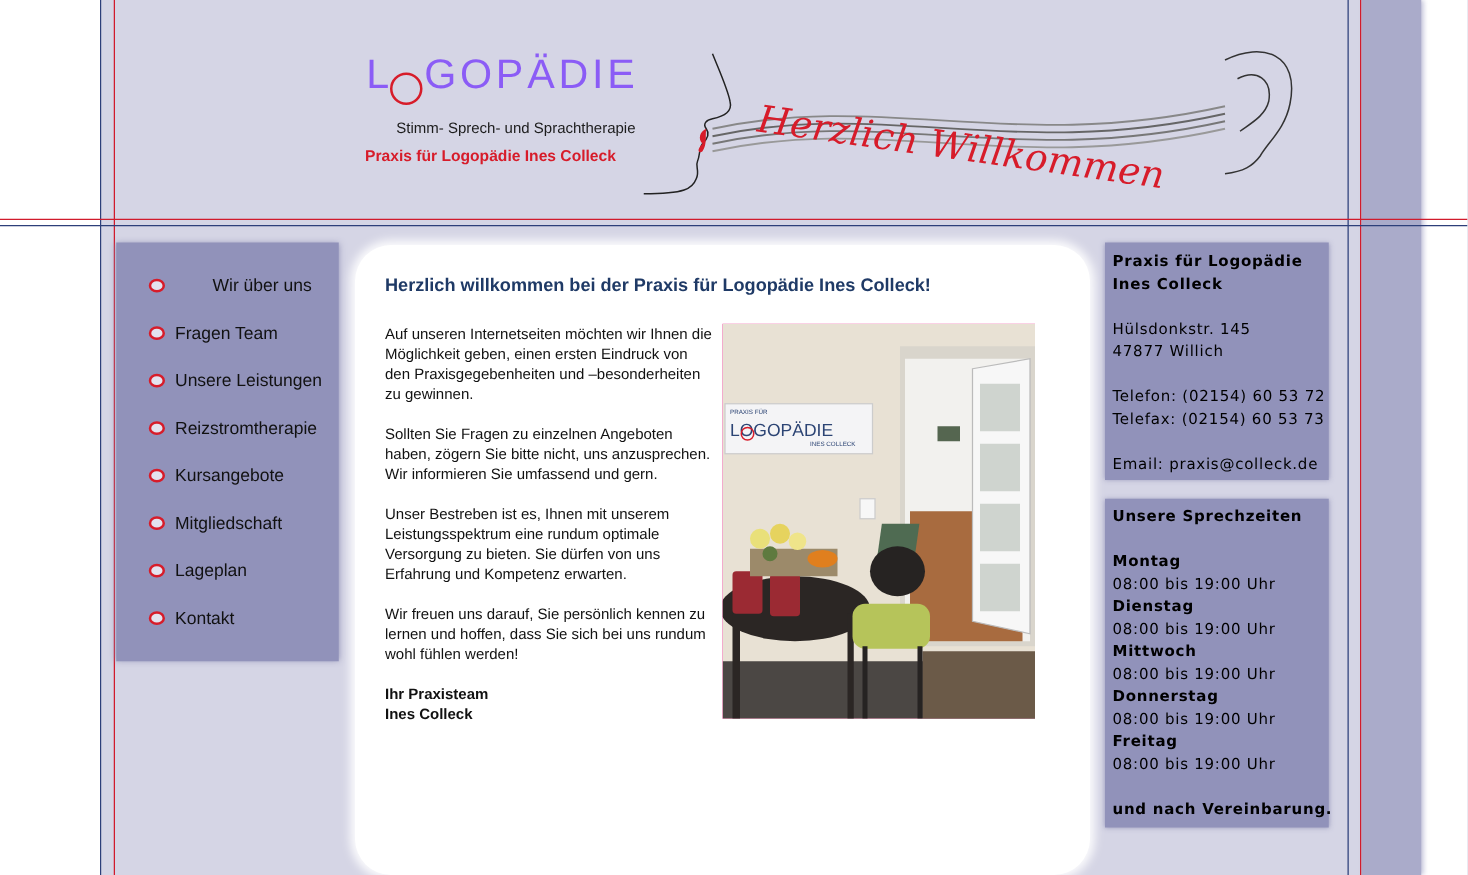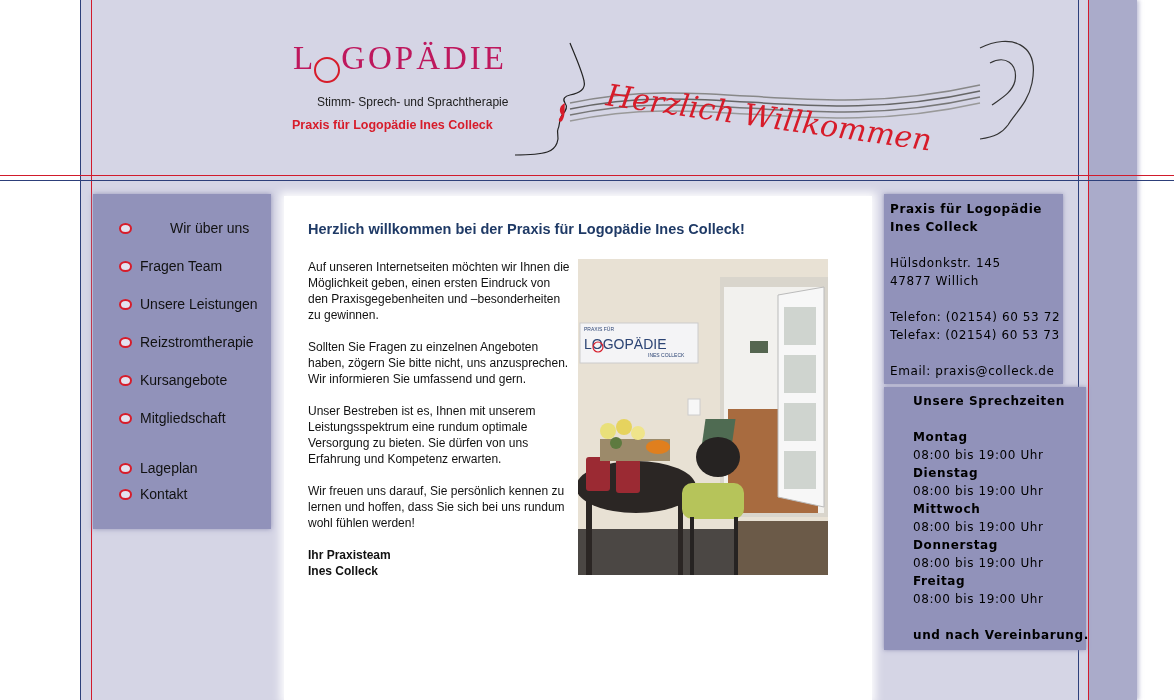--- a/index.html
+++ b/index.html
@@ -18,22 +18,22 @@
     box-shadow: 2px 0 4px rgba(150,150,190,0.6);
   }
   .vline { position:absolute; top:0; width:1px; height:700px; }
   .hline { position:absolute; left:0; height:1px; width:1174px; }
   .blue { background:#2d3f7a; }
   .red { background:#d11b2c; }
 
   
   .logo-text {
     position:absolute; left:293px; top:40px;
-    font-size:33px; letter-spacing:3px; color:#be185d; font-weight:normal;
-    font-family:Liberation Serif, serif;
+    font-size:33px; letter-spacing:3px; color:#8b5cf6; font-weight:normal;
+    font-family:Liberation Sans, sans-serif;
   }
   .logo-text .o-ring {
     display:inline-block; width:22px; height:22px; border:2px solid #d71c2a;
     border-radius:50%; vertical-align:-14px; margin:0 1px 0 -2px;
   }
   .logo-sub {
     position:absolute; left:292px; top:95px; font-size:12px; color:#1c1c1c;margin-left:25px;
   }
   .logo-practice {
     position:absolute; left:292px; top:118px; font-size:12.5px; color:#d71c2a; font-weight:bold;
@@ -53,20 +53,21 @@
   .nav-bullet {
     width:9px; height:7px; border:2px solid #d71c2a; border-radius:50%;
     background:#e3e3ef; margin-right:8px; box-sizing:content-box;
   }
 
   
   .content {
     position:absolute; left:284px; top:196px; width:588px; height:504px;
     background:#ffffff;
     box-shadow: 0 0 8px 4px rgba(255,255,255,0.9);
+    border-radius: 29px;
   }
   .content-title {
     position:absolute; left:24px; top:25px; font-size:14.5px; font-weight:bold; color:#1f3a66;
   }
   .content-text {
     position:absolute; left:24px; top:63px; width:265px;
     font-size:12px; line-height:16px; color:#111;
   }
   .content-text p { margin:0 0 16px 0; }
   .content-text .sig { font-weight:bold; }
@@ -138,21 +139,21 @@
     <span>Reizstromtherapie</span>
   </div>
   <div class="nav-item" style="top:176px;">
     <span class="nav-bullet"></span>
     <span>Kursangebote</span>
   </div>
   <div class="nav-item" style="top:214px;">
     <span class="nav-bullet"></span>
     <span>Mitgliedschaft</span>
   </div>
-  <div class="nav-item" style="top:264px;">
+  <div class="nav-item" style="top:252px;">
     <span class="nav-bullet"></span>
     <span>Lageplan</span>
   </div>
   <div class="nav-item" style="top:290px;text-align:center;">
     <span class="nav-bullet"></span>
     <span>Kontakt</span>
   </div>
 </nav>
 
 <main class="content">
@@ -222,21 +223,21 @@
     <div class="line">Hülsdonkstr. 145</div>
     <div class="line">47877 Willich</div>
     <div class="gap"></div>
     <div class="line">Telefon: (02154) 60 53 72</div>
     <div class="line">Telefax: (02154) 60 53 73</div>
     <div class="gap"></div>
     <div class="line">Email: praxis@colleck.de</div>
   </div>
 </aside>
 
-<aside class="info-box" style="top:387px; height:263px;padding-left:23px;">
+<aside class="info-box" style="top:399px; height:263px;">
   <div style="padding:5px 6px 0 6px;">
     <div class="line b">Unsere Sprechzeiten</div>
     <div class="gap"></div>
     <div class="line b">Montag</div>
     <div class="line">08:00 bis 19:00 Uhr</div>
     <div class="line b">Dienstag</div>
     <div class="line">08:00 bis 19:00 Uhr</div>
     <div class="line b">Mittwoch</div>
     <div class="line">08:00 bis 19:00 Uhr</div>
     <div class="line b">Donnerstag</div>

